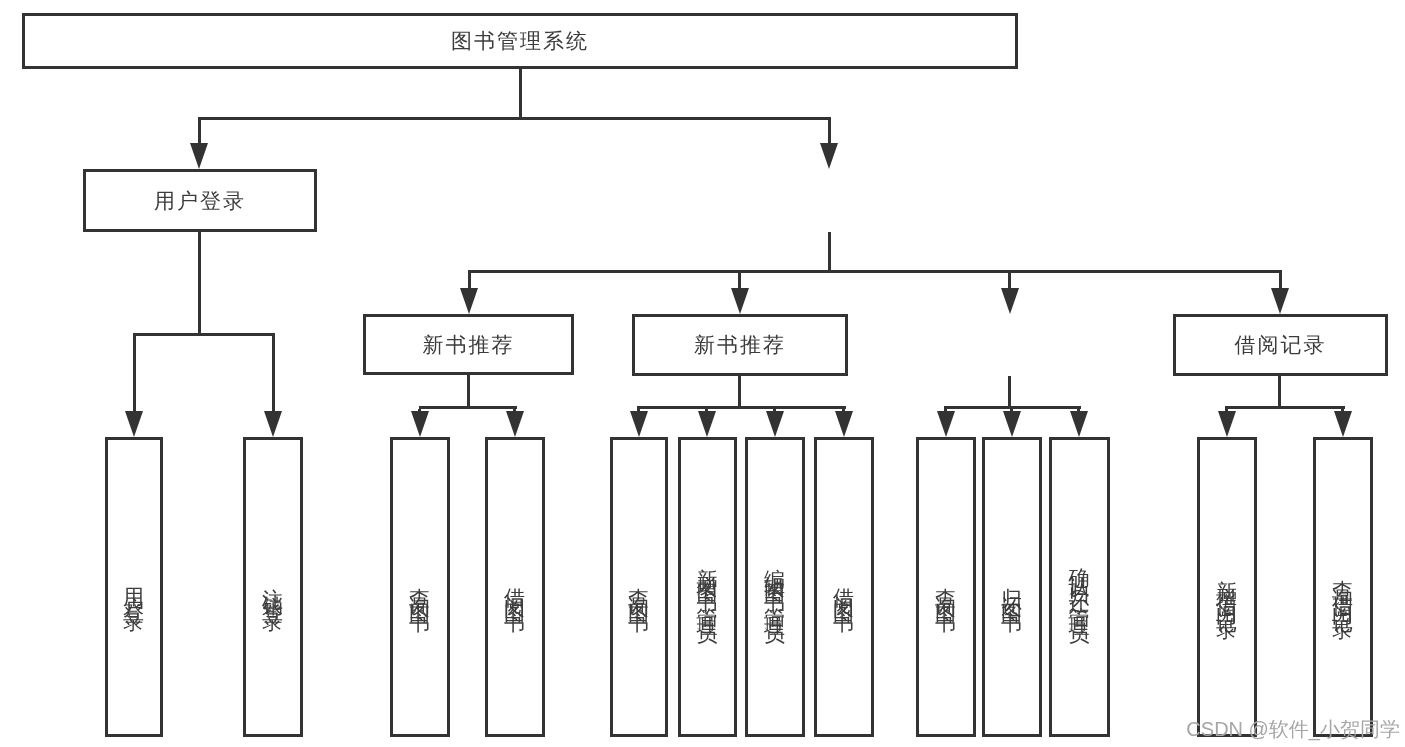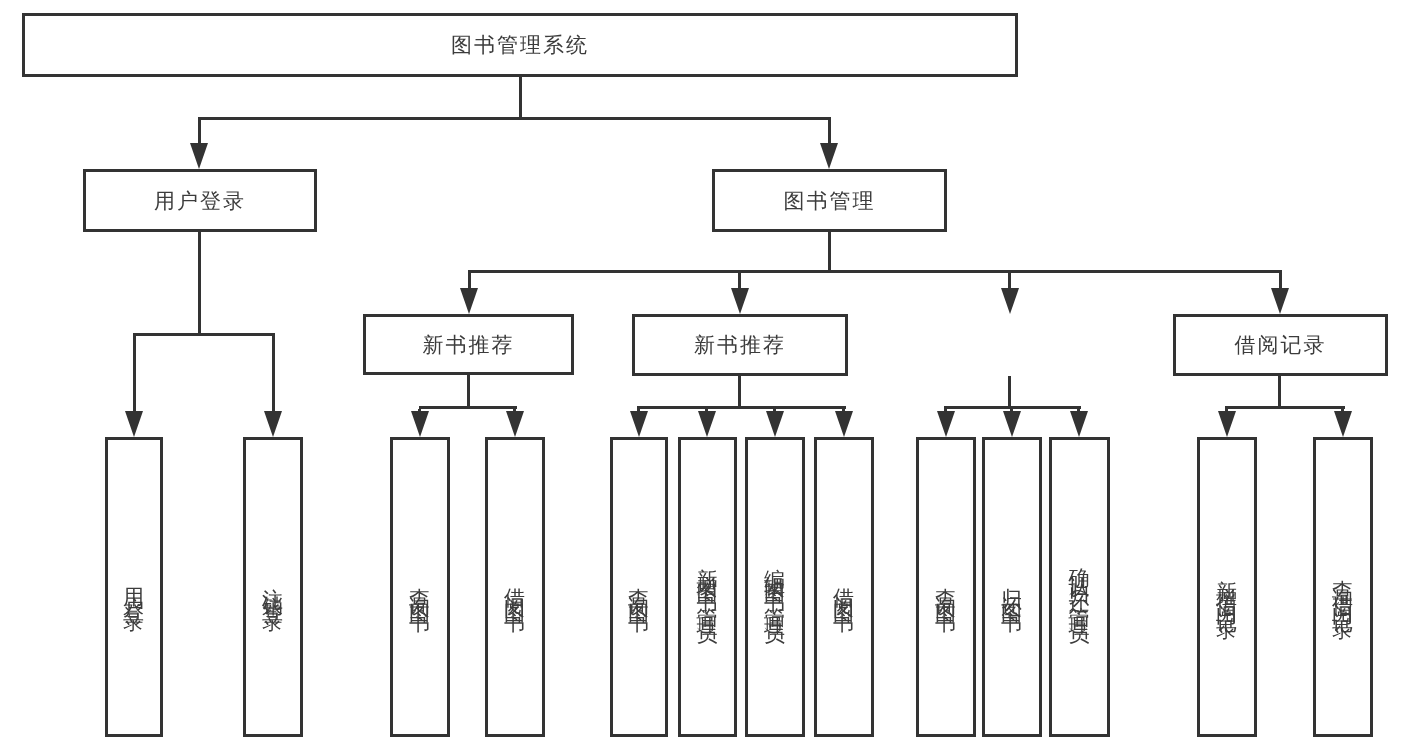--- a/index.html
+++ b/index.html
@@ -53,24 +53,23 @@
     color: var(--wm);
     z-index: 10;
     white-space: nowrap;
   }
 </style>
 </head>
 <body>
 
 <div id="stage">
 
-  <div class="box h" style="left:22px; top:13px; width:996px; height:64px;">图书管理系统</div>
+  <div class="box h" style="left:22px; top:13px; width:996px; height:56px;">图书管理系统</div>
 
   <div class="box h" style="left:83px; top:169px; width:234px; height:63px;">用户登录</div>
-  <div class="box h" style="left:712px; top:169px; width:235px; height:63px;">图书管理</div>
 
   <div class="box h" style="left:363px; top:314px; width:211px; height:61px;">新书推荐</div>
   <div class="box h" style="left:632px; top:314px; width:216px; height:62px;">新书推荐</div>
   <div class="box h" style="left:1173px; top:314px; width:215px; height:62px;">借阅记录</div>
 
   <div class="box v" style="left:105px; top:437px; width:58px; height:300px;">
     <span>用户登录</span>
   </div>
   <div class="box v" style="left:243px; top:437px; width:60px; height:300px;">
     <span>注销登录</span>
@@ -165,14 +164,15 @@
   <div class="vl" style="left:1077px; top:409px; height:6px;"></div>
   <div class="ah" style="left:1070px; top:411px;"></div>
 
   <div class="vl" style="left:1278px; top:375px; height:31px;"></div>
   <div class="hl" style="left:1225px; top:406px; width:120px;"></div>
   <div class="vl" style="left:1225px; top:409px; height:6px;"></div>
   <div class="ah" style="left:1218px; top:411px;"></div>
   <div class="vl" style="left:1341px; top:409px; height:6px;"></div>
   <div class="ah" style="left:1334px; top:411px;"></div>
 
+  <div id="watermark">CSDN @软件_小贺同学</div>
 
 </div>
 
 </body></html>

